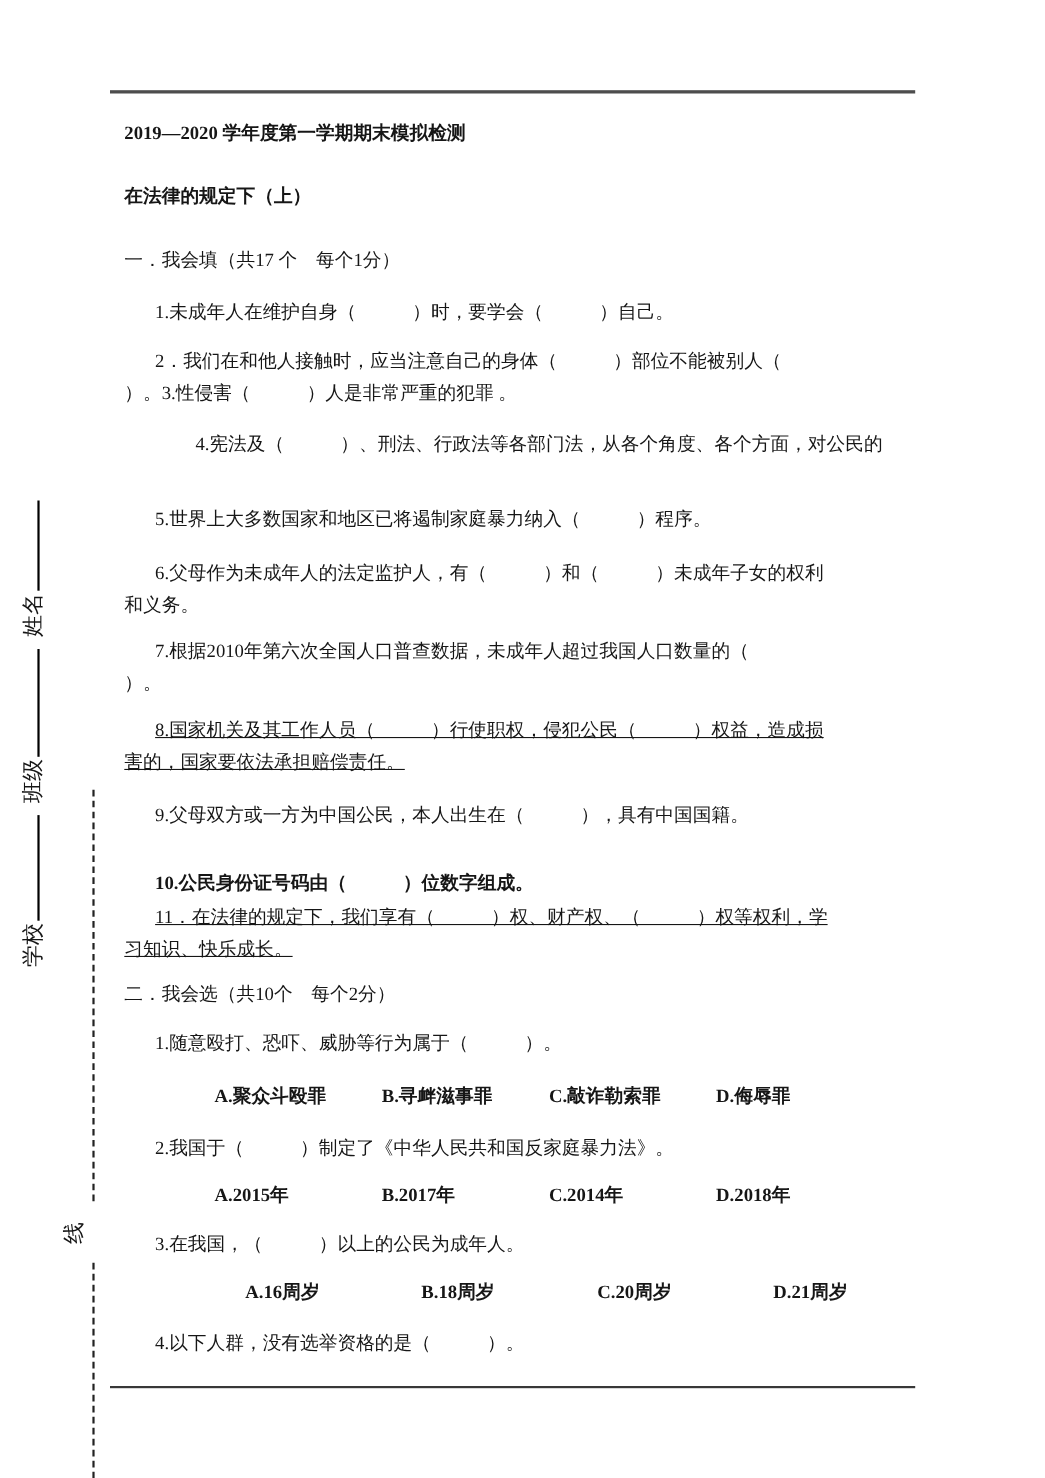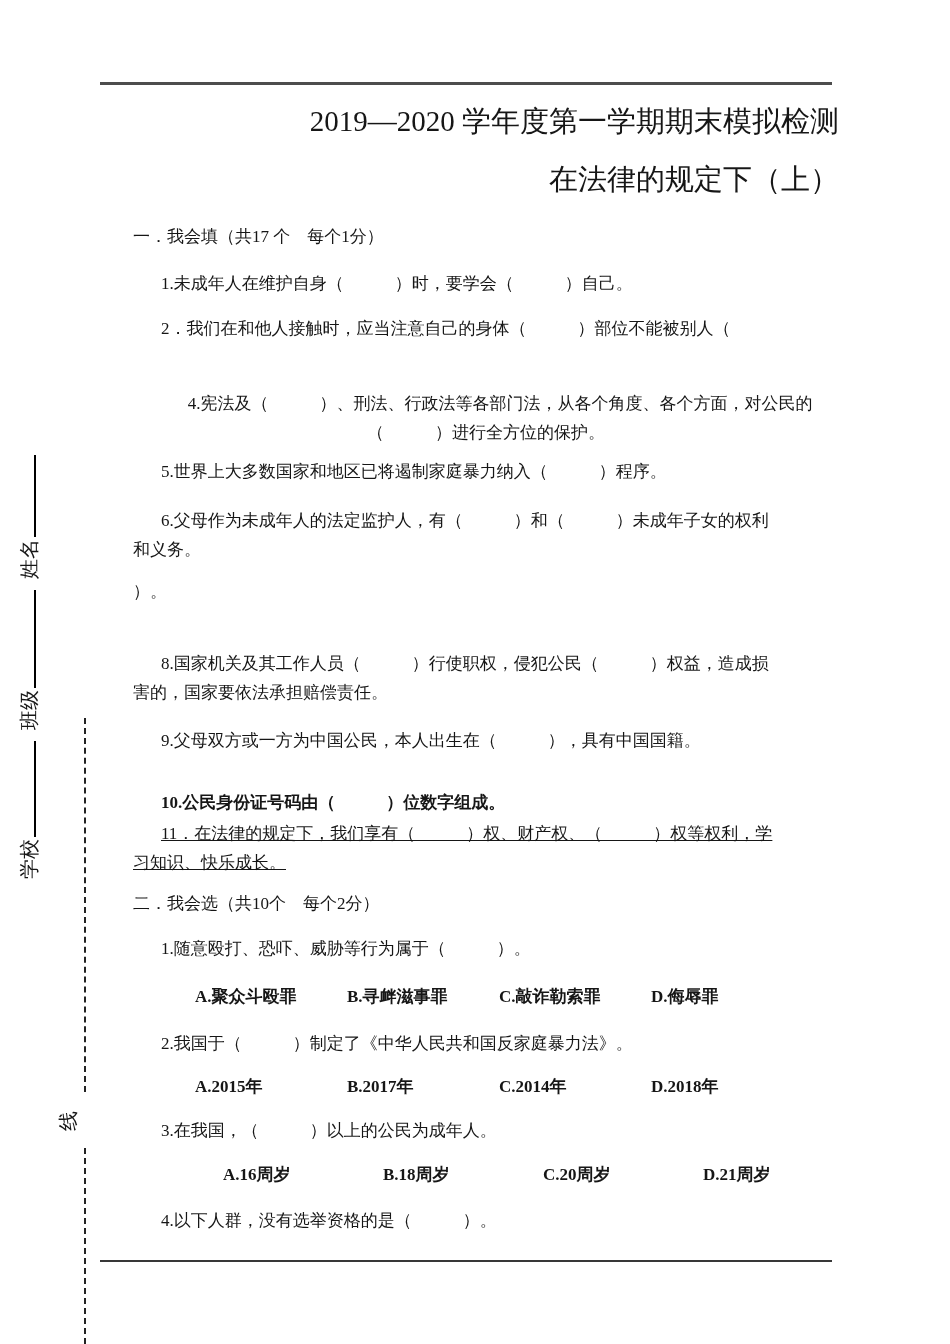--- a/index.html
+++ b/index.html
@@ -30,39 +30,39 @@
 
   
   .seal-seg1{position:absolute;left:84px;top:718px;height:374px;width:0;border-left:2px dashed #222;}
   .seal-seg2{position:absolute;left:84px;top:1148px;height:196px;width:0;border-left:2px dashed #222;}
   .seal-char{
     position:absolute;left:55px;top:1108px;width:26px;height:26px;
     transform:rotate(-90deg);font-size:20px;line-height:26px;text-align:center;
   }
 
   .content{position:absolute;left:113px;top:0;width:726px;font-size:17px;}
-  .ttl{position:absolute;left:0;width:100%;text-align:right;font-size:29px;font-weight:normal;line-height:30px;margin:0;white-space:nowrap;}
+  .ttl{position:absolute;left:0;width:100%;text-align:left;font-size:17px;font-weight:bold;line-height:30px;margin:0;white-space:nowrap;}
   .t1{top:106px;}
   .t2{top:164px;}
   .para{position:absolute;left:0;width:100%;line-height:29px;}
-  .line{white-space:nowrap;margin-left:20px;}
+  .line{white-space:nowrap;}
   .ind{padding-left:28px;}
   .opts{padding-left:82px;white-space:nowrap;font-weight:bold;}
   .opts .opt{display:inline-block;width:152px;}
   .opts .opt:last-child{width:auto;}
   .opts-narrow .opt{width:132px;margin-left:28px;}
 
   .p-s1h{top:222px;}
   .p-s1q1{top:269px;}
   .p-s1q2{top:314px;}
   .p-s1q4{top:389px;text-align:center;}
   .p-s1q5{top:457px;}
   .p-s1q6{top:506px;}
   .p-s1q7{top:577px;}
-  .p-s1q8{top:649px;}
+  .p-s1q8{top:649px;text-decoration:underline;}
   .p-s1q9{top:726px;}
   .p-s1q10{top:788px;font-weight:bold;}
   .p-s1q11{top:819px;text-decoration:underline;}
   .p-s2h{top:889px;}
   .p-s2q1{top:934px;}
   .p-s2o1{top:982px;}
   .p-s2q2{top:1029px;}
   .p-s2o2{top:1072px;}
   .p-s2q3{top:1116px;}
   .p-s2o3{top:1160px;}
@@ -93,37 +93,38 @@
     <div class="para p-s1h">
       <div class="line">一．我会填（共17 个　每个1分）</div>
     </div>
 
     <div class="para p-s1q1">
       <div class="line ind">1.未成年人在维护自身（　　　）时，要学会（　　　）自己。</div>
     </div>
 
     <div class="para p-s1q2">
       <div class="line ind">2．我们在和他人接触时，应当注意自己的身体（　　　）部位不能被别人（</div>
+      <div class="line">）。3.性侵害（　　　）人是非常严重的犯罪 。</div>
     </div>
 
     <div class="para p-s1q4">
       <div class="line ind">4.宪法及（　　　）、刑法、行政法等各部门法，从各个角度、各个方面，对公民的</div>
-      <div class="line">（　　　）进行全方位的保护。</div>
     </div>
 
     <div class="para p-s1q5">
       <div class="line ind">5.世界上大多数国家和地区已将遏制家庭暴力纳入（　　　）程序。</div>
     </div>
 
     <div class="para p-s1q6">
       <div class="line ind">6.父母作为未成年人的法定监护人，有（　　　）和（　　　）未成年子女的权利</div>
       <div class="line">和义务。</div>
     </div>
 
     <div class="para p-s1q7">
+      <div class="line ind">7.根据2010年第六次全国人口普查数据，未成年人超过我国人口数量的（</div>
       <div class="line">）。</div>
     </div>
 
     <div class="para p-s1q8">
       <div class="line ind">8.国家机关及其工作人员（　　　）行使职权，侵犯公民（　　　）权益，造成损</div>
       <div class="line">害的，国家要依法承担赔偿责任。</div>
     </div>
 
     <div class="para p-s1q9">
       <div class="line ind">9.父母双方或一方为中国公民，本人出生在（　　　），具有中国国籍。</div>

